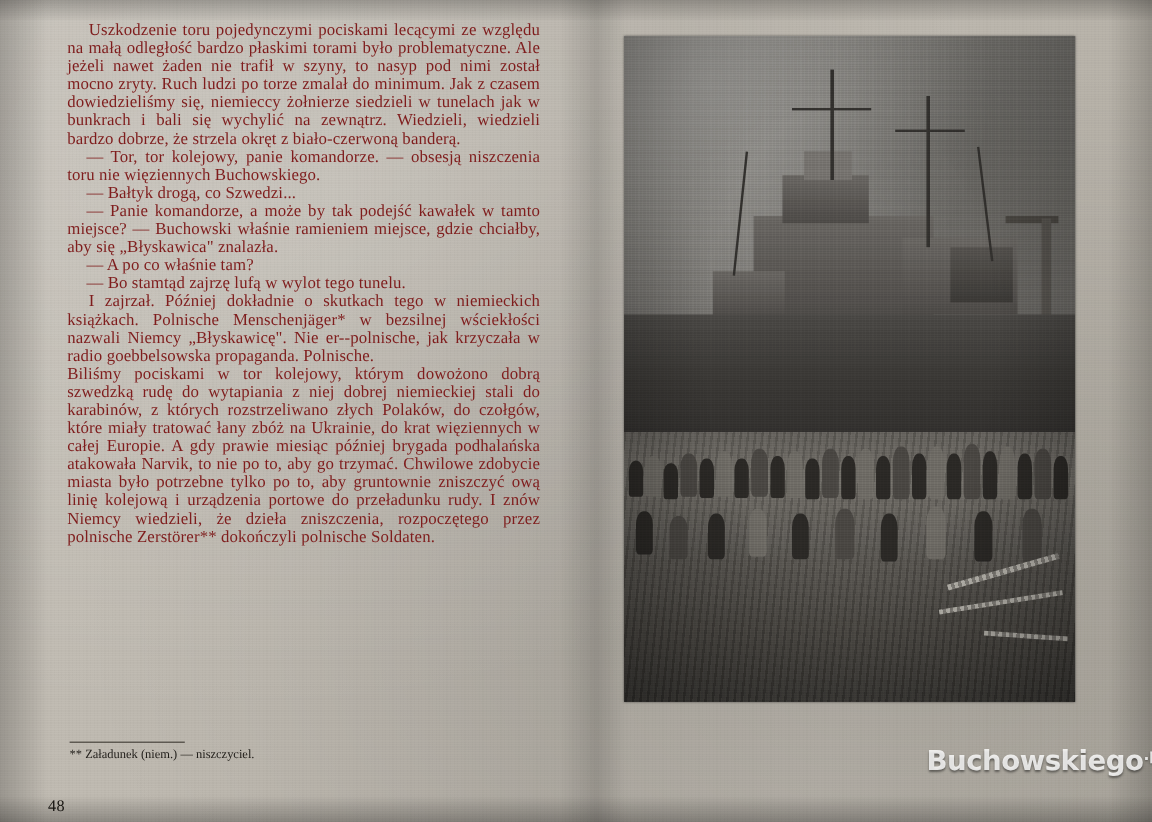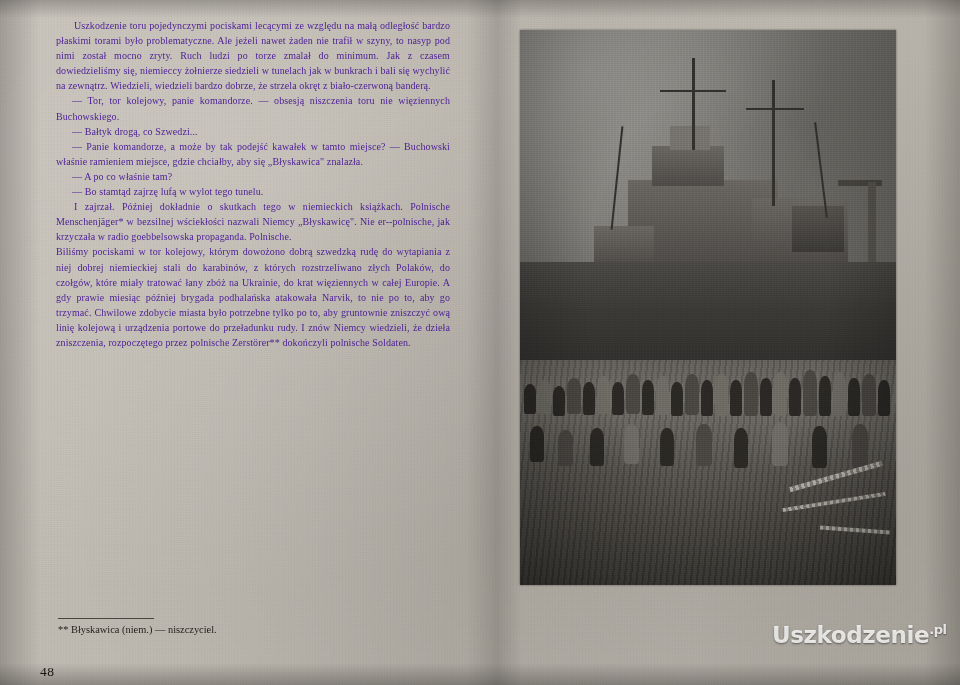--- a/index.html
+++ b/index.html
@@ -66,24 +66,24 @@
 
   
   .left-page {
     position: absolute;
     left: 56px;
     top: 18px;
     width: 400px;
     height: 650px;
   }
   .body-text {
-    font-size: 10px;
+    font-size: 14px;
     line-height: 15.1px;
     text-align: justify;
-    color: #4c1d95;
+    color: #7f1d1d;
     letter-spacing: 0.1px;
     width: 394px;
   }
   .body-text p {
     margin: 0;
     text-indent: 0;
   }
   .body-text p.indent {
     text-indent: 18px;
   }
@@ -235,21 +235,21 @@
       <p class="dash">— Bałtyk drogą, co Szwedzi...</p>
       <p class="dash">— Panie komandorze, a może by tak podejść kawałek w tamto miejsce? — Buchowski właśnie ramieniem miejsce, gdzie chciałby, aby się „Błyskawica" znalazła.</p>
       <p class="dash">— A po co właśnie tam?</p>
       <p class="dash">— Bo stamtąd zajrzę lufą w wylot tego tunelu.</p>
       <p class="indent">I zajrzał. Później dokładnie o skutkach tego w niemieckich książkach. Polnische Menschenjäger* w bezsilnej wściekłości nazwali Niemcy „Błyskawicę". Nie er--polnische, jak krzyczała w radio goebbelsowska propaganda. Polnische.</p>
       <p>Biliśmy pociskami w tor kolejowy, którym dowożono dobrą szwedzką rudę do wytapiania z niej dobrej niemieckiej stali do karabinów, z których rozstrzeliwano złych Polaków, do czołgów, które miały tratować łany zbóż na Ukrainie, do krat więziennych w całej Europie. A gdy prawie miesiąc później brygada podhalańska atakowała Narvik, to nie po to, aby go trzymać. Chwilowe zdobycie miasta było potrzebne tylko po to, aby gruntownie zniszczyć ową linię kolejową i urządzenia portowe do przeładunku rudy. I znów Niemcy wiedzieli, że dzieła zniszczenia, rozpoczętego przez polnische Zerstörer** dokończyli polnische Soldaten.</p>
     </div>
 
     <div class="footnotes">
       <div class="rule"></div>
-      <div>** Błyskawica (niem.) — niszczyciel.</div>
+      <div>** Załadunek (niem.) — niszczyciel.</div>
     </div>
 
     <div class="folio">48</div>
   </div>
 
   <div class="right-page">
     <div class="photo">
       <div class="sky">
         <div class="sky-mottle"></div>
       </div>
@@ -325,14 +325,14 @@
 
     <div class="photo-caption">Załadunek żołnierzy na krążownik „Admiral Hipper"</div>
   </div>
 
   <div class="gutter"></div>
   <div class="edge-dark-top"></div>
   <div class="edge-dark-bottom"></div>
   <div class="edge-dark-left"></div>
   <div class="edge-dark-right"></div>
 
-  <div class="watermark"><span>Uszkodzenie</span><span class="tld">.pl</span></div>
+  <div class="watermark"><span>Buchowskiego</span><span class="tld">.pl</span></div>
 </div>
 
 </body></html>

